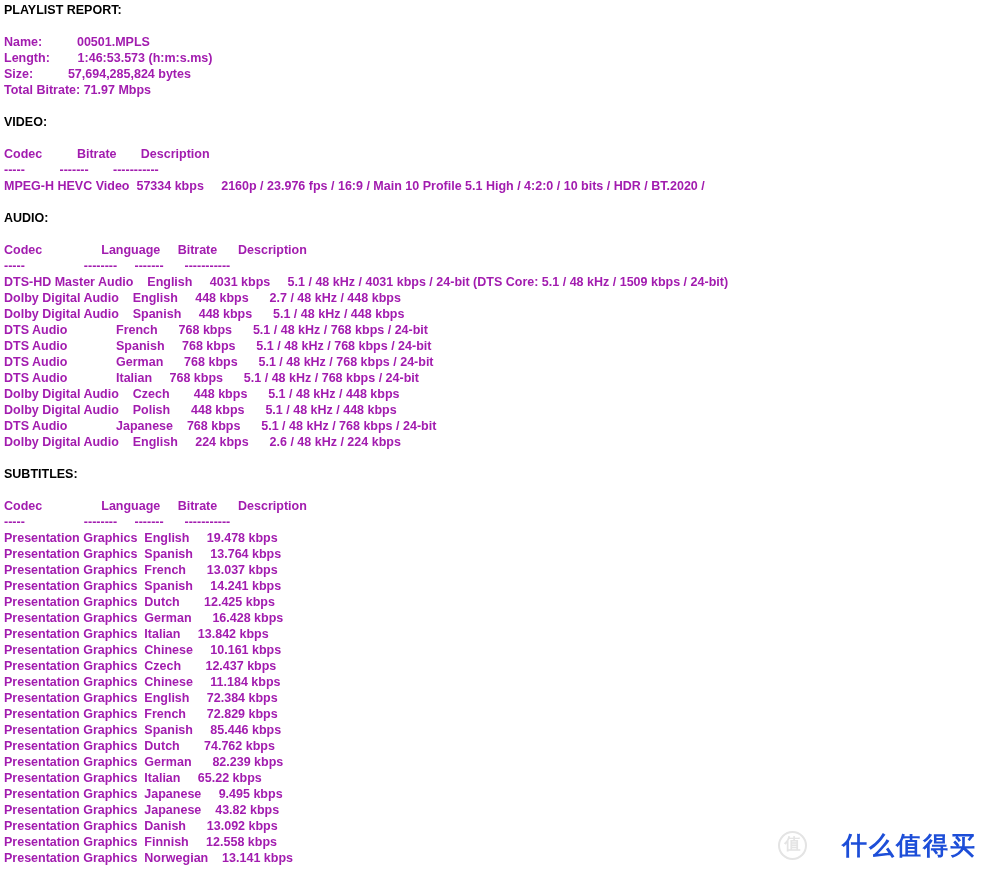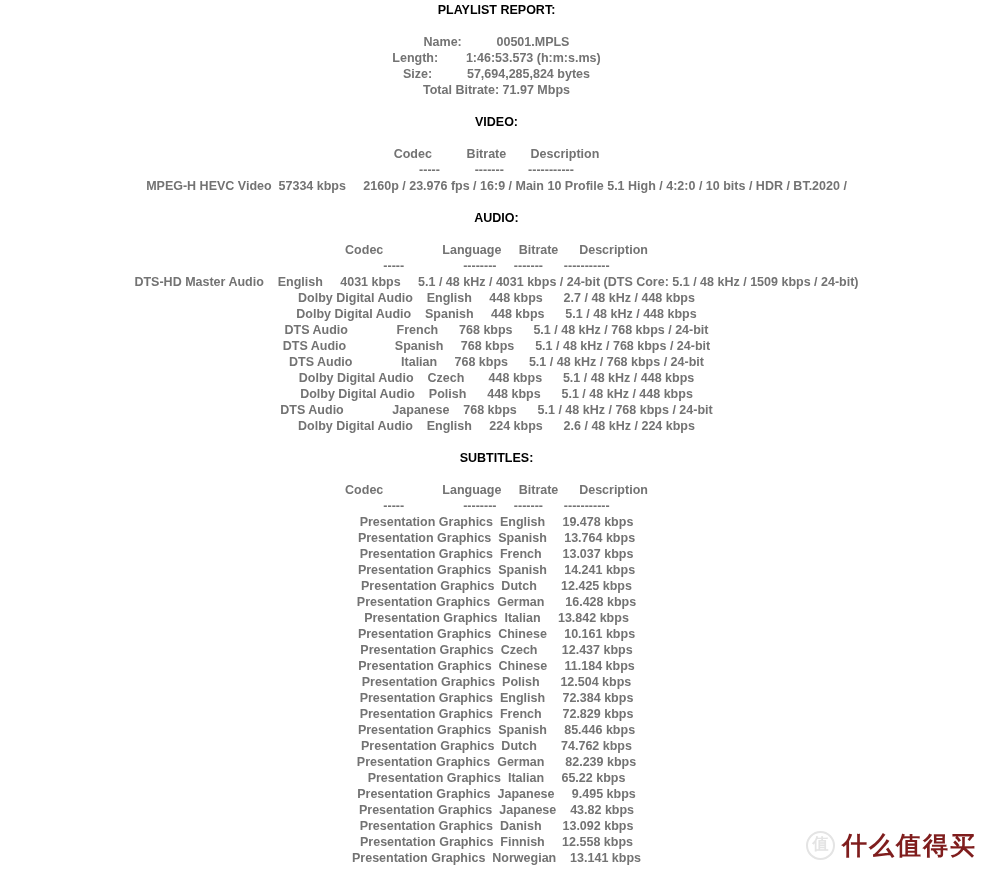--- a/index.html
+++ b/index.html
@@ -17,30 +17,29 @@
     font-weight: bold;
     font-size: 12.5px;
     color: #000000;
   }
 
   #report {
     position: absolute;
     left: 4px;
     top: 2px;
     width: 985px;
-    text-align: center;
   }
 
   .line {
     white-space: pre;
     line-height: 16px;
     height: 16px;
     font-weight: bold;
     letter-spacing: 0px;
-    color: #737373;
+    color: #a21caf;
   }
 
   .line.blank {
     height: 16px;
   }
 
   .section-title {
     white-space: pre;
     line-height: 16px;
     height: 16px;
@@ -65,25 +64,26 @@
     border-radius: 50%;
     border: 2px solid #e4e4e4;
     color: #e4e4e4;
     font-size: 16px;
     font-weight: bold;
     line-height: 21px;
     text-align: center;
     font-family: "DejaVu Sans", sans-serif;
   }
   #watermark .wm-text {
-    color: #7f1d1d;
+    color: #1d4ed8;
     font-size: 25px;
     font-weight: bold;
     letter-spacing: 2px;
     font-family: "DejaVu Sans", sans-serif;
+    margin-left: 28px;
   }
 </style>
 </head>
 <body>
 
 <div id="report">
 
   <div class="section-title">PLAYLIST REPORT:</div>
   <div class="line blank"> </div>
 
@@ -105,20 +105,21 @@
   <div class="section-title">AUDIO:</div>
   <div class="line blank"> </div>
   <div class="line">Codec                 Language     Bitrate      Description</div>
   <div class="line">-----                 --------     -------      -----------</div>
   <div>
     <div class="line">DTS-HD Master Audio    English     4031 kbps     5.1 / 48 kHz / 4031 kbps / 24-bit (DTS Core: 5.1 / 48 kHz / 1509 kbps / 24-bit)</div>
     <div class="line">Dolby Digital Audio    English     448 kbps      2.7 / 48 kHz / 448 kbps</div>
     <div class="line">Dolby Digital Audio    Spanish     448 kbps      5.1 / 48 kHz / 448 kbps</div>
     <div class="line">DTS Audio              French      768 kbps      5.1 / 48 kHz / 768 kbps / 24-bit</div>
     <div class="line">DTS Audio              Spanish     768 kbps      5.1 / 48 kHz / 768 kbps / 24-bit</div>
+    <div class="line">DTS Audio              German      768 kbps      5.1 / 48 kHz / 768 kbps / 24-bit</div>
     <div class="line">DTS Audio              Italian     768 kbps      5.1 / 48 kHz / 768 kbps / 24-bit</div>
     <div class="line">Dolby Digital Audio    Czech       448 kbps      5.1 / 48 kHz / 448 kbps</div>
     <div class="line">Dolby Digital Audio    Polish      448 kbps      5.1 / 48 kHz / 448 kbps</div>
     <div class="line">DTS Audio              Japanese    768 kbps      5.1 / 48 kHz / 768 kbps / 24-bit</div>
     <div class="line">Dolby Digital Audio    English     224 kbps      2.6 / 48 kHz / 224 kbps</div>
   </div>
 
   <div class="line blank"> </div>
   <div class="section-title">SUBTITLES:</div>
   <div class="line blank"> </div>
@@ -128,21 +129,20 @@
     <div class="line">Presentation Graphics  English     19.478 kbps</div>
     <div class="line">Presentation Graphics  Spanish     13.764 kbps</div>
     <div class="line">Presentation Graphics  French      13.037 kbps</div>
     <div class="line">Presentation Graphics  Spanish     14.241 kbps</div>
     <div class="line">Presentation Graphics  Dutch       12.425 kbps</div>
     <div class="line">Presentation Graphics  German      16.428 kbps</div>
     <div class="line">Presentation Graphics  Italian     13.842 kbps</div>
     <div class="line">Presentation Graphics  Chinese     10.161 kbps</div>
     <div class="line">Presentation Graphics  Czech       12.437 kbps</div>
     <div class="line">Presentation Graphics  Chinese     11.184 kbps</div>
-    <div class="line">Presentation Graphics  Polish      12.504 kbps</div>
     <div class="line">Presentation Graphics  English     72.384 kbps</div>
     <div class="line">Presentation Graphics  French      72.829 kbps</div>
     <div class="line">Presentation Graphics  Spanish     85.446 kbps</div>
     <div class="line">Presentation Graphics  Dutch       74.762 kbps</div>
     <div class="line">Presentation Graphics  German      82.239 kbps</div>
     <div class="line">Presentation Graphics  Italian     65.22 kbps</div>
     <div class="line">Presentation Graphics  Japanese     9.495 kbps</div>
     <div class="line">Presentation Graphics  Japanese    43.82 kbps</div>
     <div class="line">Presentation Graphics  Danish      13.092 kbps</div>
     <div class="line">Presentation Graphics  Finnish     12.558 kbps</div>

